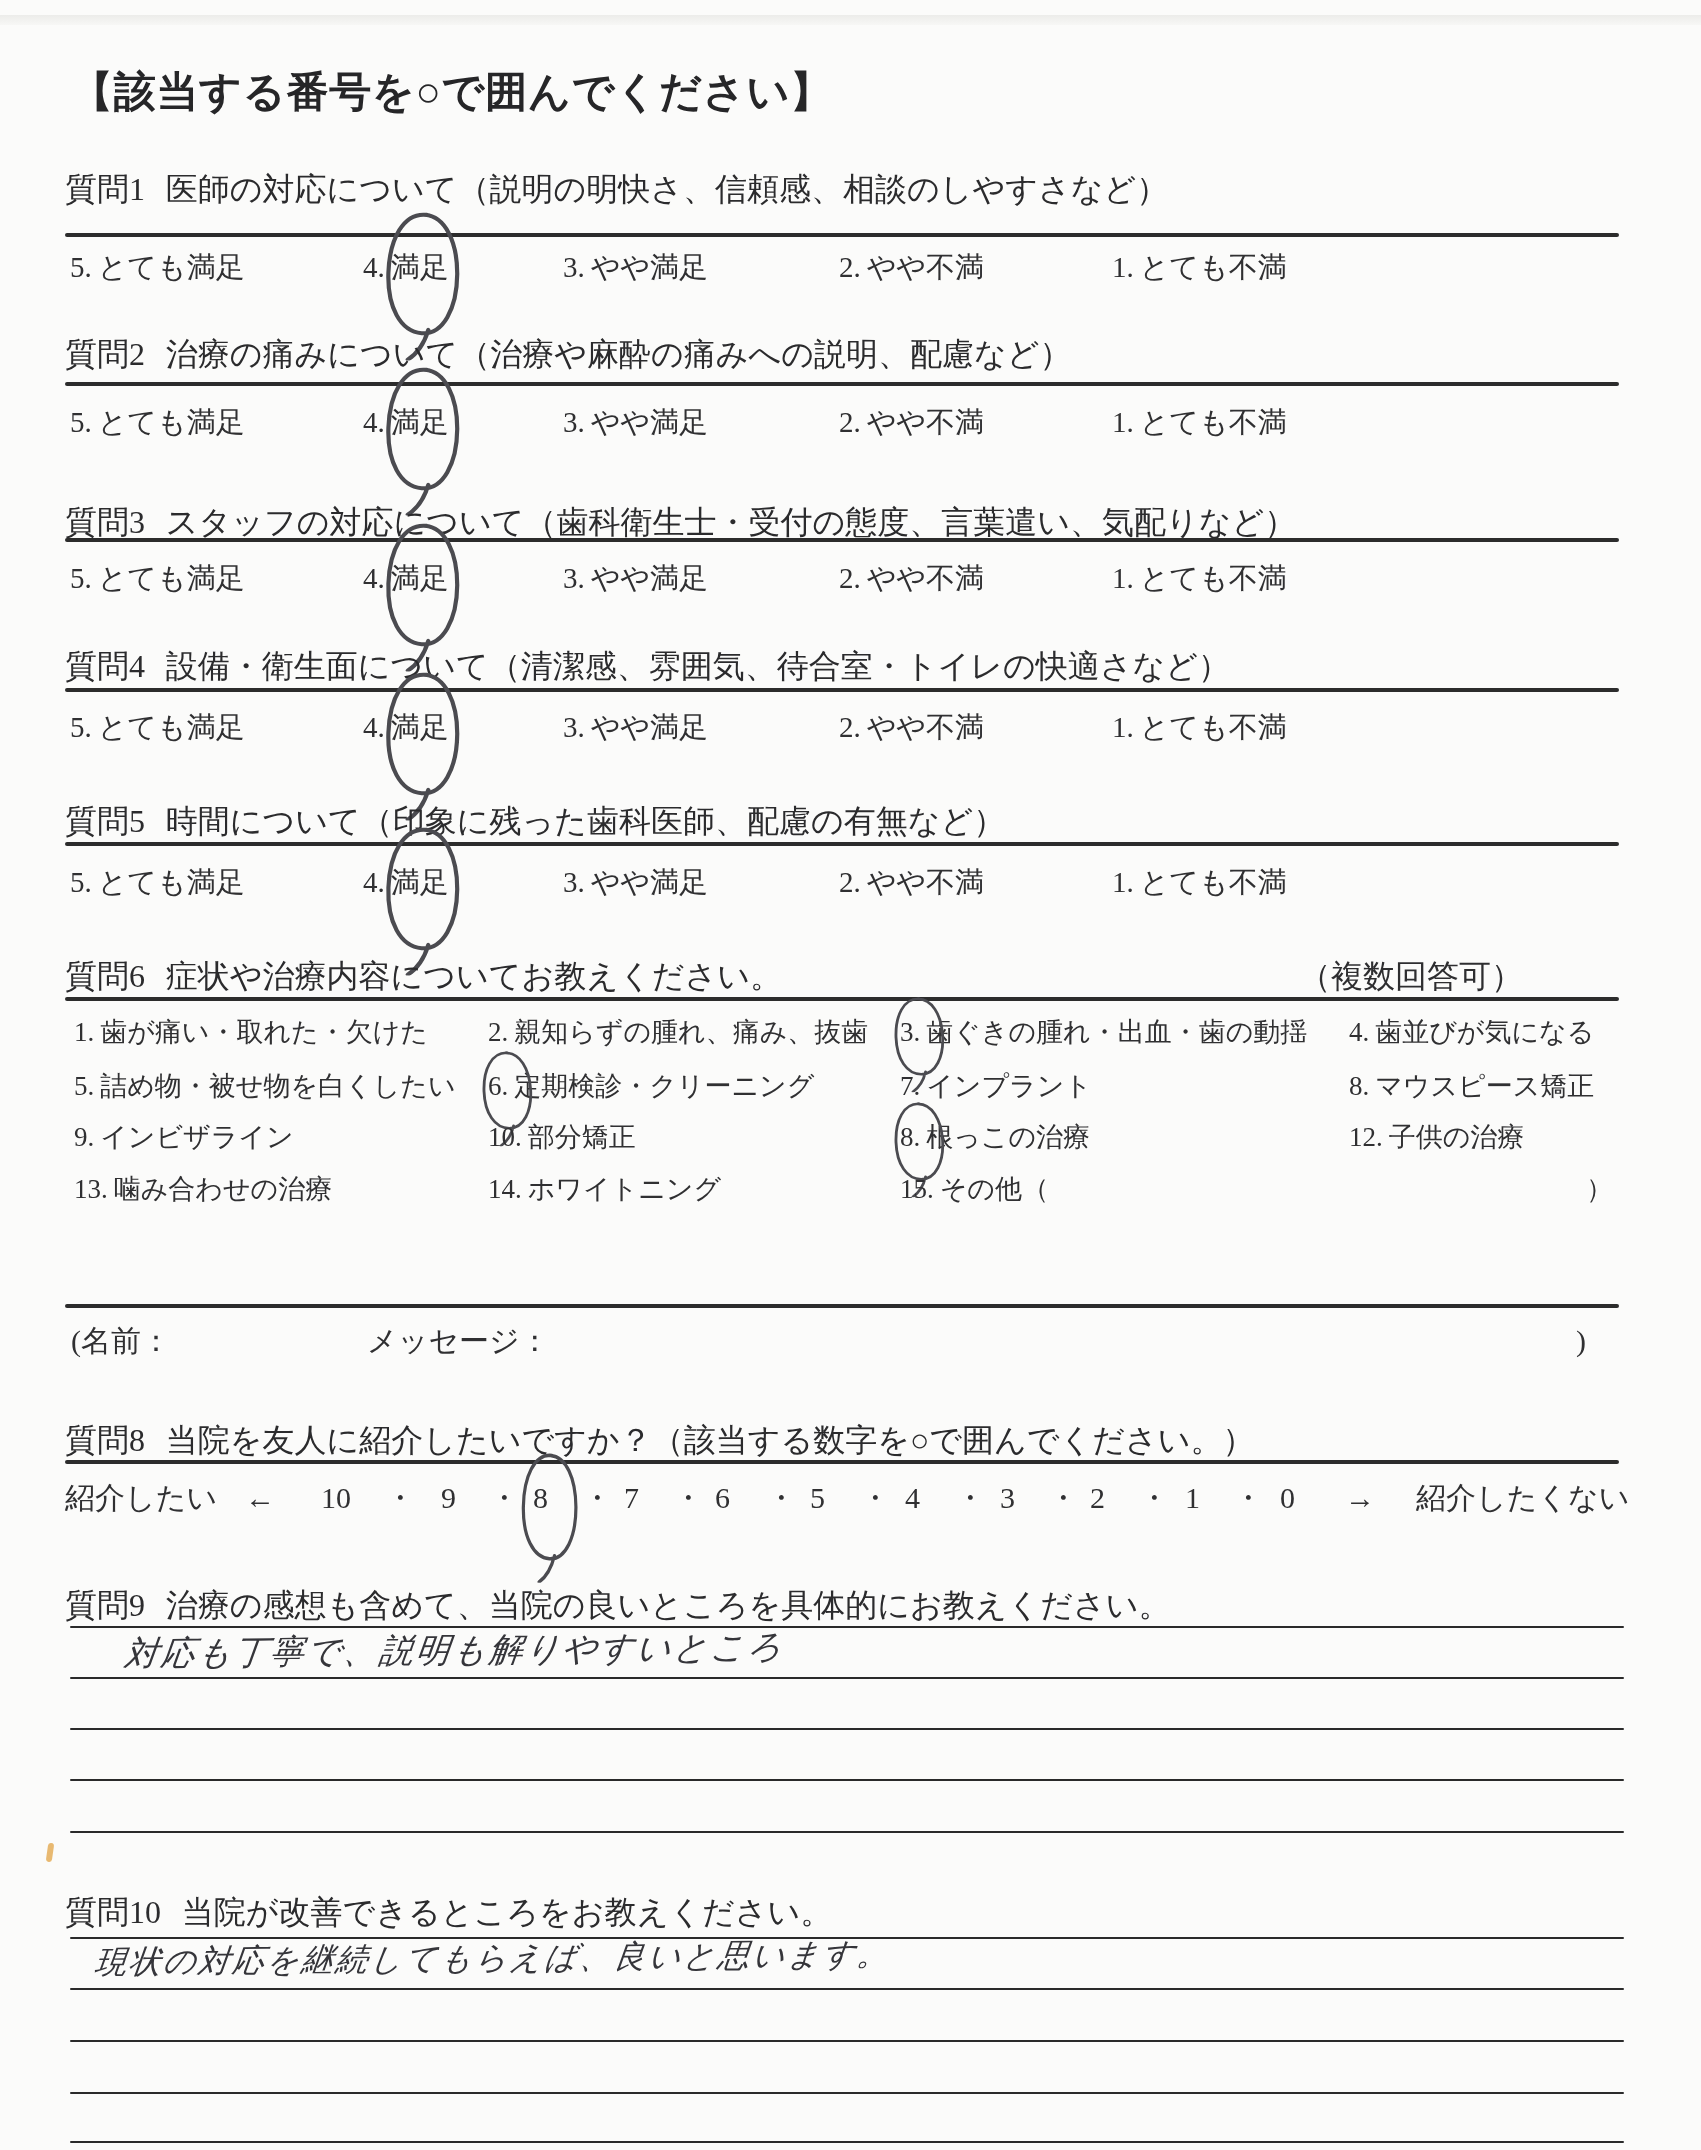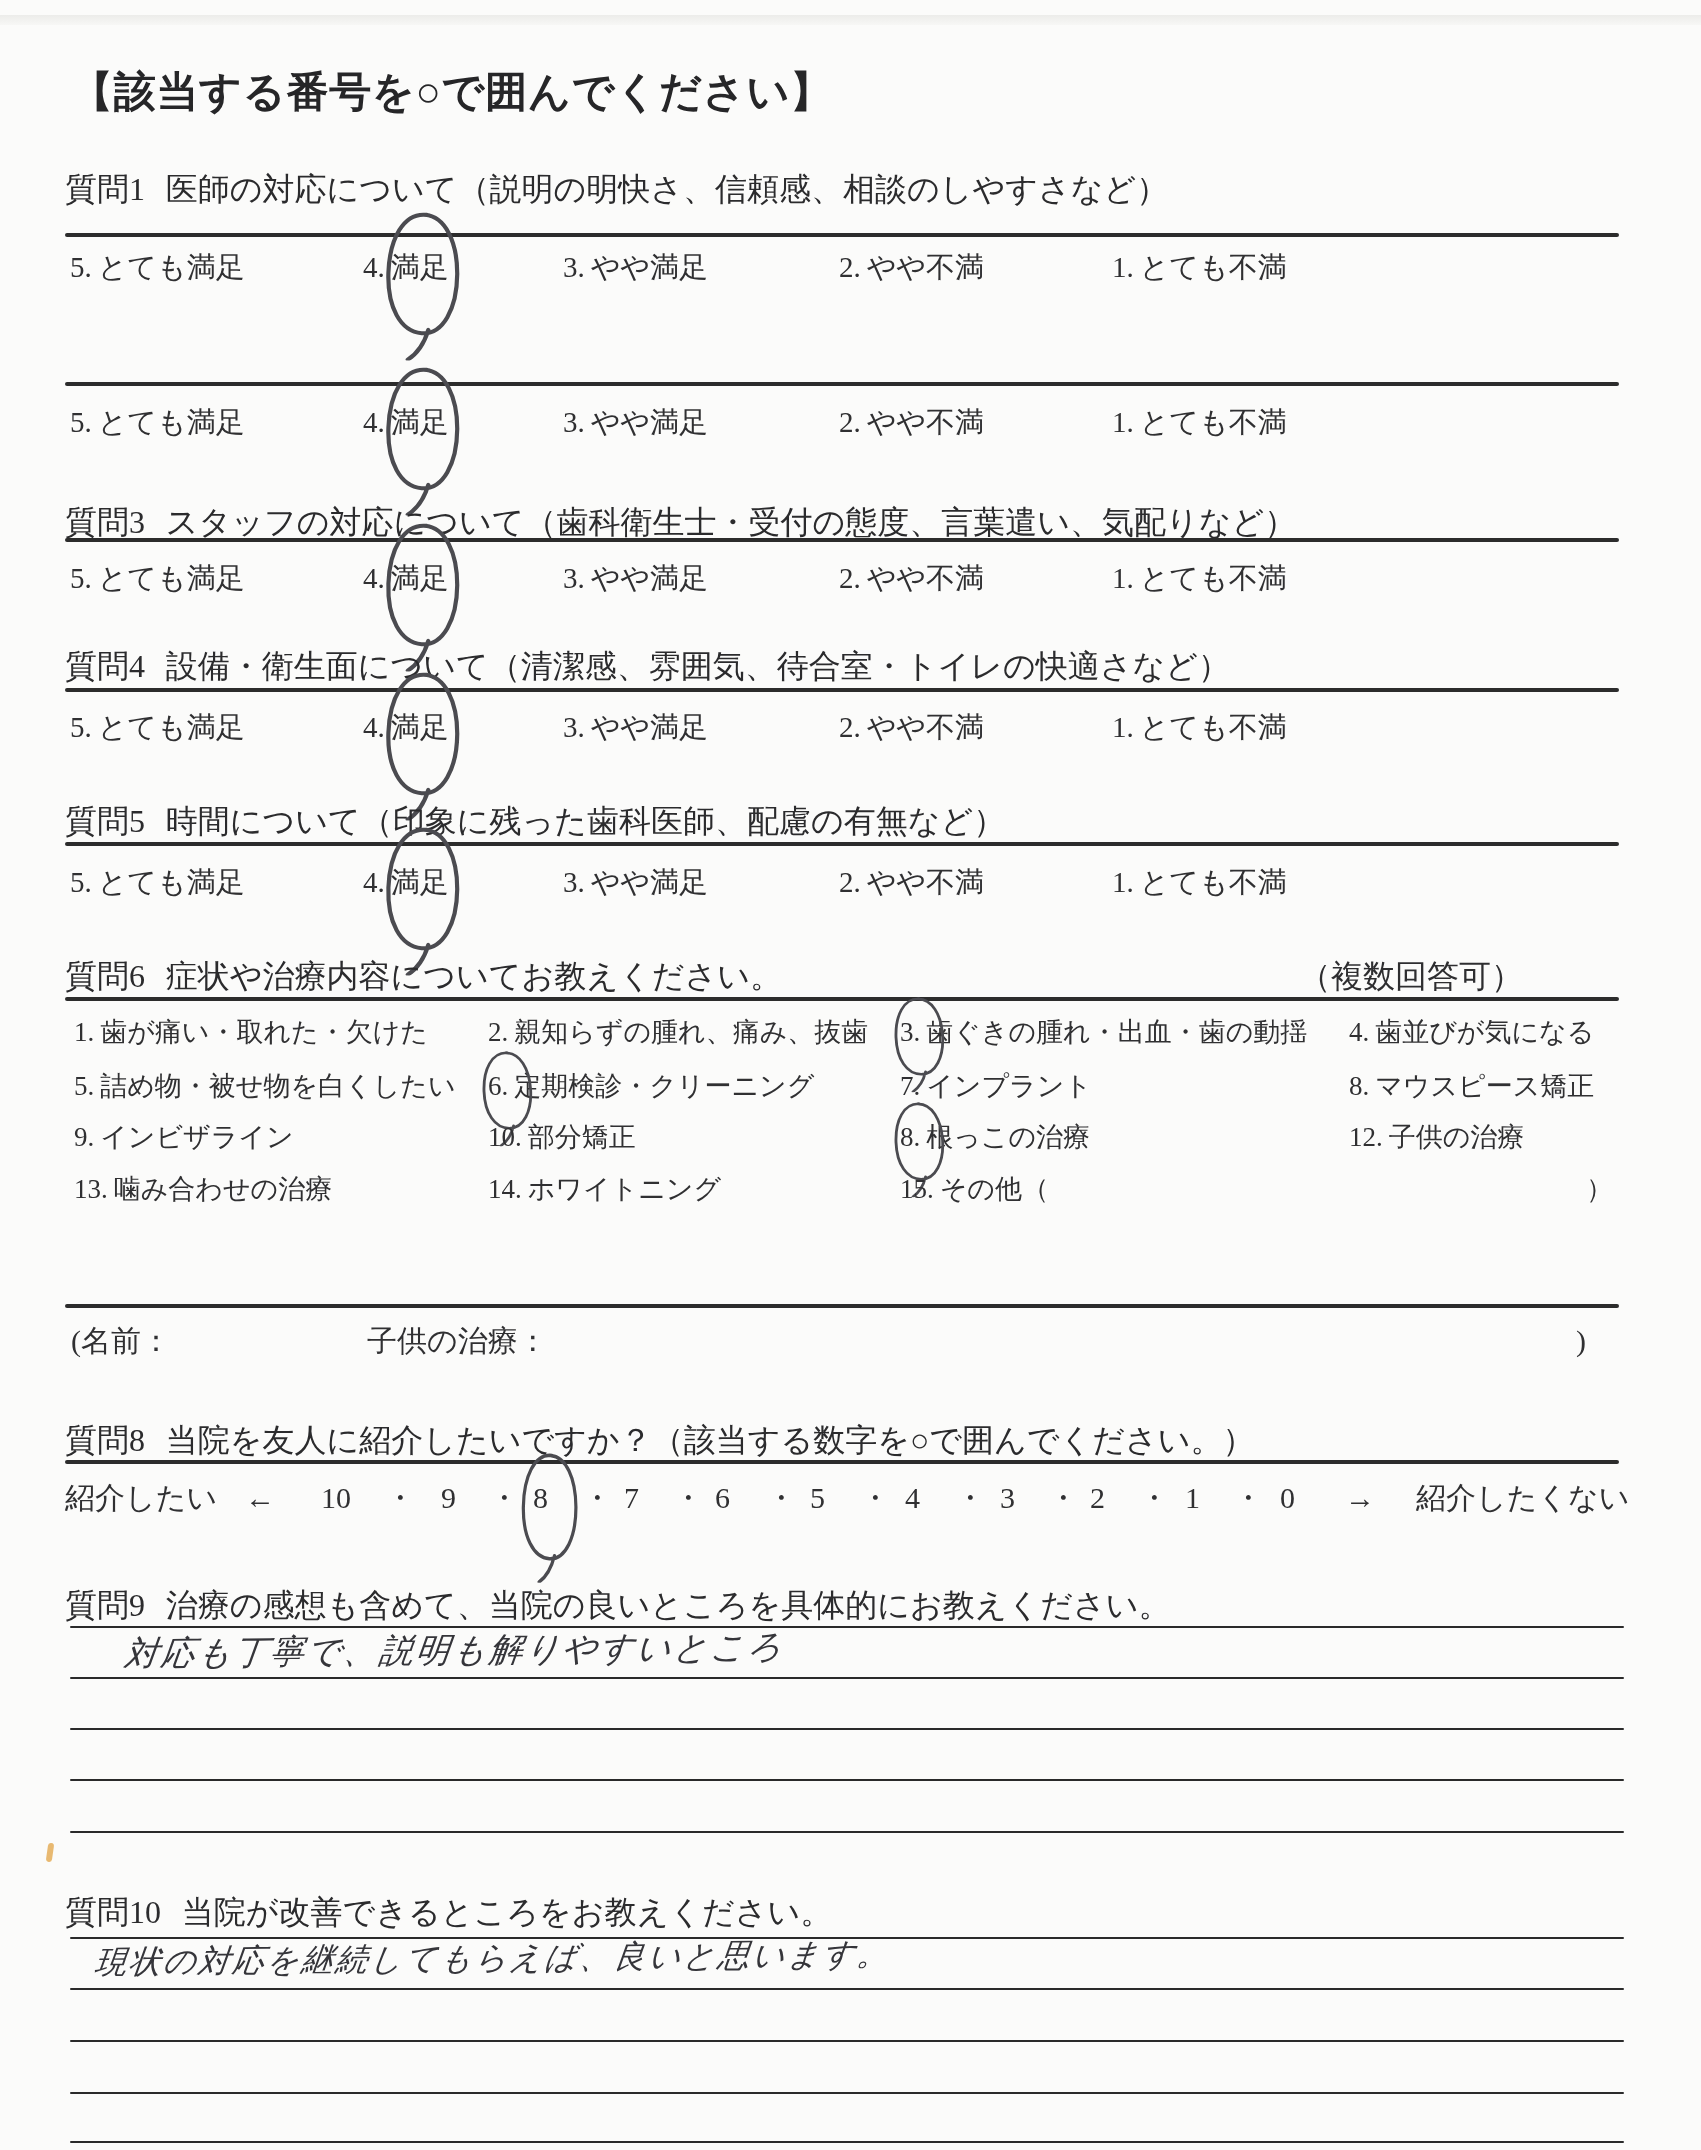--- a/index.html
+++ b/index.html
@@ -57,20 +57,23 @@
   </div>
   <div class="rule" style="top:233px;left:65px;width:1554px"></div>
   <div class="abs opt" style="top:250px;left:70px"><span class="num">5.</span><span>とても満足</span></div>
   <div class="abs opt" style="top:250px;left:363px"><span class="num">4.</span><span class="wrap circled"><svg class="hand-circle sat-c" viewBox="0 0 100 175" preserveAspectRatio="none" aria-hidden="true">
           <path d="M52,12 C27,10 13,40 13,78 C13,116 28,143 51,144 C74,145 88,115 87,77 C86,41 72,13 50,12 M58,140 C54,156 47,167 37,174"></path>
         </svg><span>満足</span></span></div>
   <div class="abs opt" style="top:250px;left:563px"><span class="num">3.</span><span>やや満足</span></div>
   <div class="abs opt" style="top:250px;left:839px"><span class="num">2.</span><span>やや不満</span></div>
   <div class="abs opt" style="top:250px;left:1112px"><span class="num">1.</span><span>とても不満</span></div>
 
+  <div class="abs qhead" style="top:336px;left:65px">
+    <span class="qlabel">質問2</span><span>治療の痛みについて（治療や麻酔の痛みへの説明、配慮など）</span>
+  </div>
   <div class="rule" style="top:382px;left:65px;width:1554px"></div>
   <div class="abs opt" style="top:405px;left:70px"><span class="num">5.</span><span>とても満足</span></div>
   <div class="abs opt" style="top:405px;left:363px"><span class="num">4.</span><span class="wrap circled"><svg class="hand-circle sat-c" viewBox="0 0 100 175" preserveAspectRatio="none" aria-hidden="true">
           <path d="M52,12 C27,10 13,40 13,78 C13,116 28,143 51,144 C74,145 88,115 87,77 C86,41 72,13 50,12 M58,140 C54,156 47,167 37,174"></path>
         </svg><span>満足</span></span></div>
   <div class="abs opt" style="top:405px;left:563px"><span class="num">3.</span><span>やや満足</span></div>
   <div class="abs opt" style="top:405px;left:839px"><span class="num">2.</span><span>やや不満</span></div>
   <div class="abs opt" style="top:405px;left:1112px"><span class="num">1.</span><span>とても不満</span></div>
 
   <div class="abs qhead" style="top:504px;left:65px">
@@ -136,21 +139,21 @@
         </svg><span class="num">8.</span></span><span>根っこの治療</span></div>
   <div class="abs opt q6opt" style="top:1122px;left:1349px"><span class="num">12.</span><span>子供の治療</span></div>
 
   <div class="abs opt q6opt" style="top:1174px;left:74px"><span class="num">13.</span><span>噛み合わせの治療</span></div>
   <div class="abs opt q6opt" style="top:1174px;left:488px"><span class="num">14.</span><span>ホワイトニング</span></div>
   <div class="abs opt q6opt" style="top:1174px;left:900px"><span class="num">15.</span><span>その他（</span></div>
   <div class="abs opt q6opt" style="top:1174px;left:1586px">）</div>
 
   <div class="rule" style="top:1304px;left:65px;width:1554px"></div>
   <div class="abs opt" style="top:1323px;left:71px;font-size:30px">(名前：</div>
-  <div class="abs opt" style="top:1323px;left:367px;font-size:30px">子供の治療：</div>
+  <div class="abs opt" style="top:1323px;left:367px;font-size:30px">メッセージ：</div>
   <div class="abs" style="top:1323px;left:517px;width:1048px;height:44px"></div>
   <div class="abs opt" style="top:1323px;left:1576px;font-size:30px">)</div>
 
   <div class="abs qhead" style="top:1422px;left:65px">
     <span class="qlabel">質問8</span><span>当院を友人に紹介したいですか？（該当する数字を○で囲んでください。）</span>
   </div>
   <div class="rule" style="top:1460px;left:65px;width:1554px"></div>
 
   <div class="abs q8row" style="top:1480px;left:65px">紹介したい</div>
   <div class="abs q8row" style="top:1480px;left:245px">←</div>

